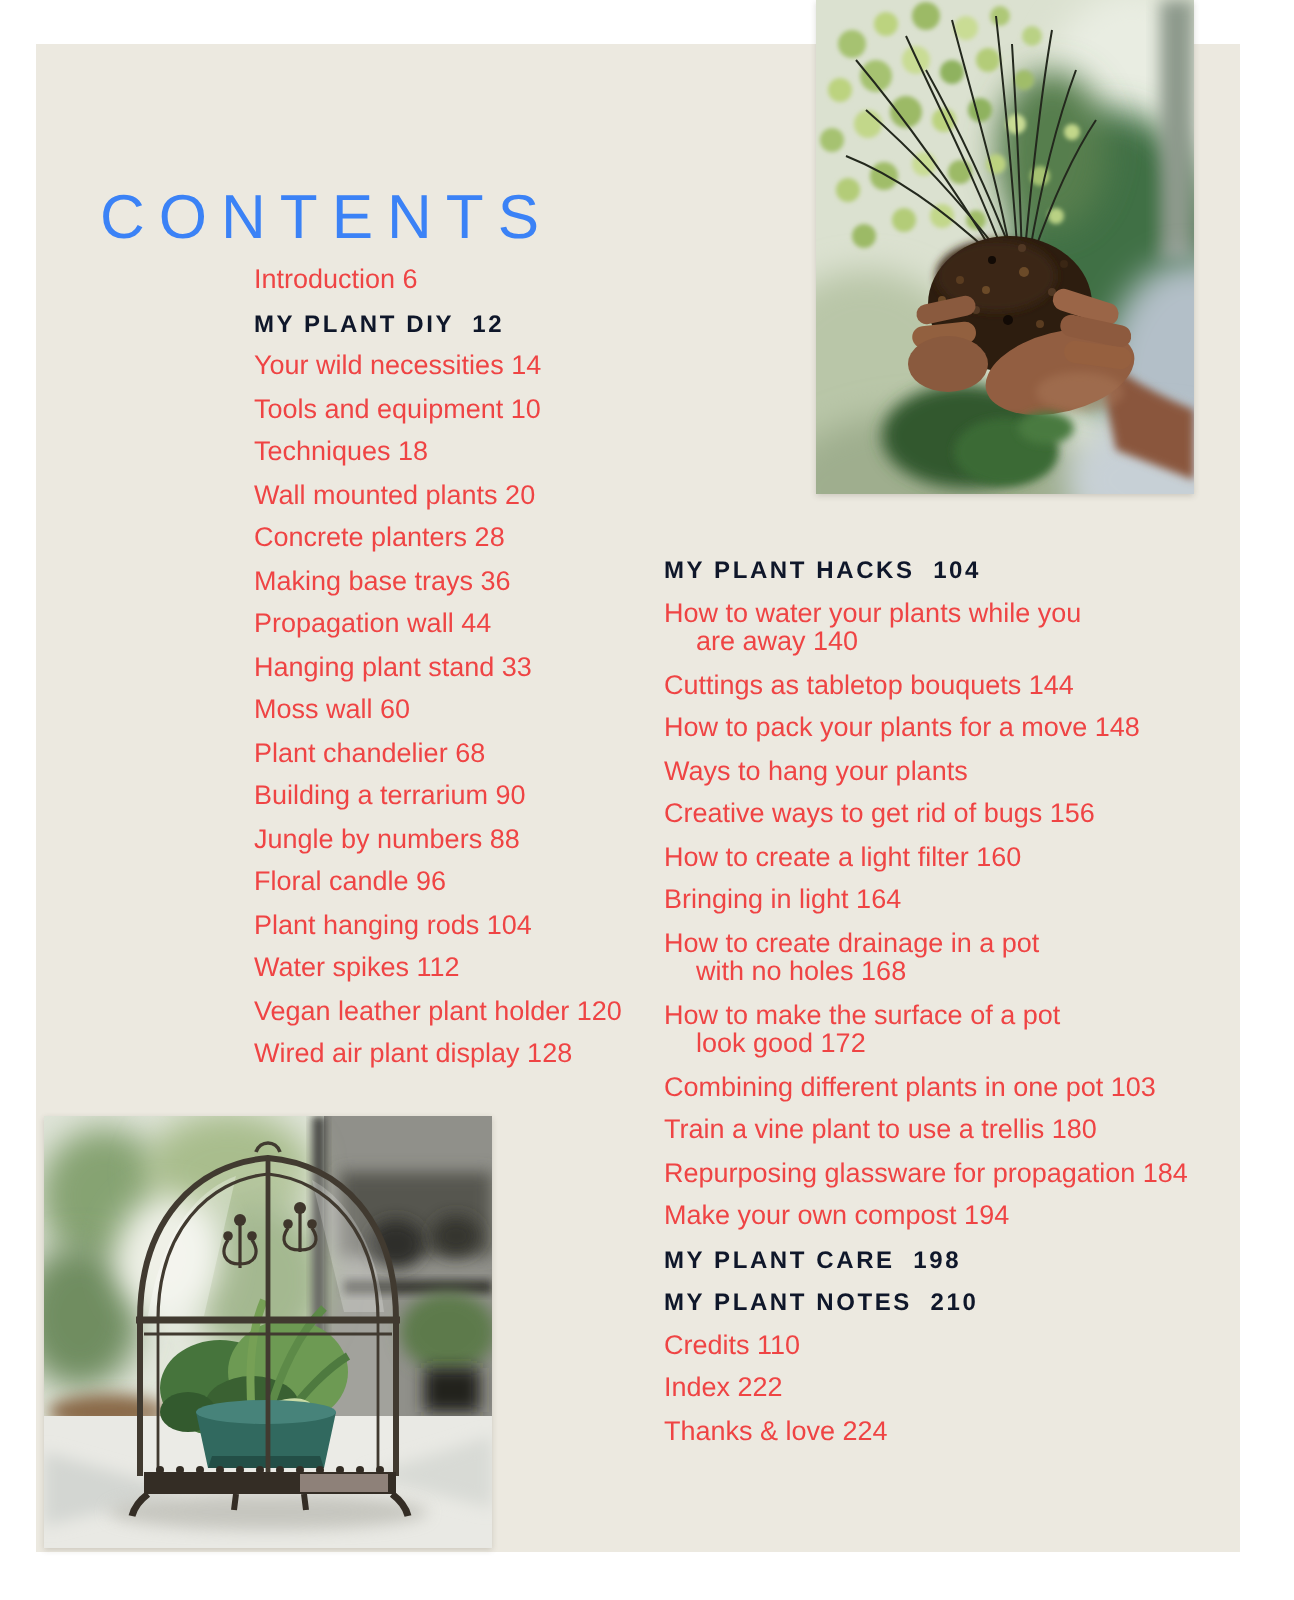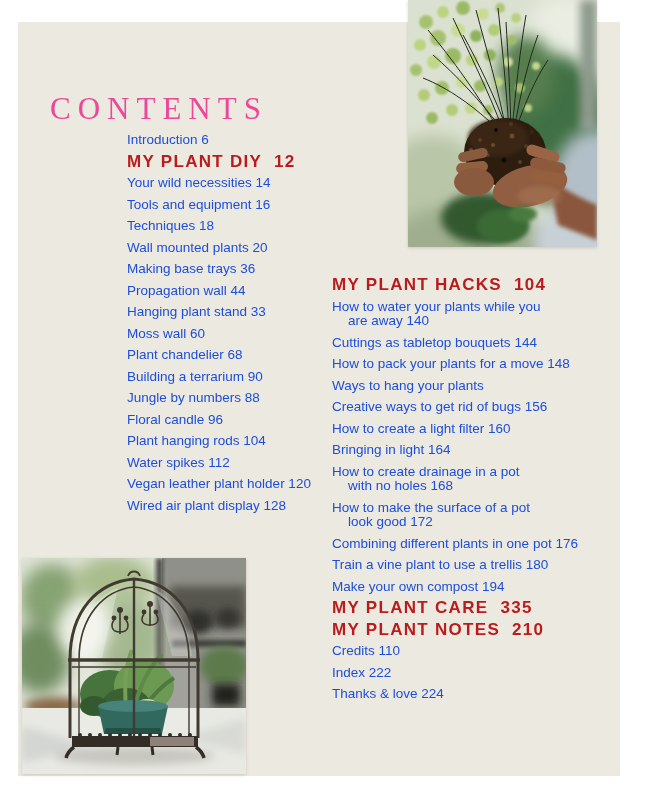--- a/index.html
+++ b/index.html
@@ -9,38 +9,38 @@
     font-family:"Liberation Sans", sans-serif;
     -webkit-font-smoothing:antialiased;
   }
   .page{position:relative;width:647px;height:800px;background:#ffffff;overflow:hidden;}
   .canvas{
     position:absolute;left:18px;top:22px;width:602px;height:754px;
     background:#ece9e0;
   }
   .book-title{
     position:absolute;left:50px;top:70px;
-    font-family:Liberation Serif, serif;
+    font-family:Liberation Sans, sans-serif;
     font-size:31px;font-weight:400;
     letter-spacing:7px;
-    color:#ec4899;
+    color:#3b82f6;
   }
   .toc-col{position:absolute;}
   .toc-col-left{left:127px;top:133px;width:230px;}
   .toc-col-right{left:332px;top:278px;width:285px;}
   .toc-entry{
     margin:0 0 7px 0;
     font-size:13.5px;line-height:14.5px;
-    color:#1d4ed8;
+    color:#ef4444;
   }
   .toc-entry.header{
     font-weight:700;
-    font-size:17px;
+    font-size:12px;
     letter-spacing:1.3px;
-    color:#b91c1c;
+    color:#0f172a;
     margin-top:5px;
   }
   .toc-col > .toc-entry:first-child{margin-top:0;}
   .toc-line{white-space:pre;}
   .toc-line.cont{padding-left:16px;}
   .photo{
     position:absolute;overflow:hidden;
     box-shadow:0 1px 3px rgba(60,55,40,.18);
   }
   .photo svg{display:block;width:100%;height:100%;}
@@ -60,27 +60,30 @@
       <div class="toc-entry">
         <div class="toc-line">Introduction 6</div>
       </div>
       <div class="toc-entry header">
         <div class="toc-line">MY PLANT DIY  12</div>
       </div>
       <div class="toc-entry">
         <div class="toc-line">Your wild necessities 14</div>
       </div>
       <div class="toc-entry">
-        <div class="toc-line">Tools and equipment 16</div>
+        <div class="toc-line">Tools and equipment 10</div>
       </div>
       <div class="toc-entry">
         <div class="toc-line">Techniques 18</div>
       </div>
       <div class="toc-entry">
         <div class="toc-line">Wall mounted plants 20</div>
+      </div>
+      <div class="toc-entry">
+        <div class="toc-line">Concrete planters 28</div>
       </div>
       <div class="toc-entry">
         <div class="toc-line">Making base trays 36</div>
       </div>
       <div class="toc-entry">
         <div class="toc-line">Propagation wall 44</div>
       </div>
       <div class="toc-entry">
         <div class="toc-line">Hanging plant stand 33</div>
       </div>
@@ -140,30 +143,33 @@
       </div>
       <div class="toc-entry">
         <div class="toc-line">How to create drainage in a pot</div>
         <div class="toc-line cont">with no holes 168</div>
       </div>
       <div class="toc-entry">
         <div class="toc-line">How to make the surface of a pot</div>
         <div class="toc-line cont">look good 172</div>
       </div>
       <div class="toc-entry">
-        <div class="toc-line">Combining different plants in one pot 176</div>
+        <div class="toc-line">Combining different plants in one pot 103</div>
       </div>
       <div class="toc-entry">
         <div class="toc-line">Train a vine plant to use a trellis 180</div>
       </div>
       <div class="toc-entry">
+        <div class="toc-line">Repurposing glassware for propagation 184</div>
+      </div>
+      <div class="toc-entry">
         <div class="toc-line">Make your own compost 194</div>
       </div>
       <div class="toc-entry header">
-        <div class="toc-line">MY PLANT CARE  335</div>
+        <div class="toc-line">MY PLANT CARE  198</div>
       </div>
       <div class="toc-entry header">
         <div class="toc-line">MY PLANT NOTES  210</div>
       </div>
       <div class="toc-entry">
         <div class="toc-line">Credits 110</div>
       </div>
       <div class="toc-entry">
         <div class="toc-line">Index 222</div>
       </div>

